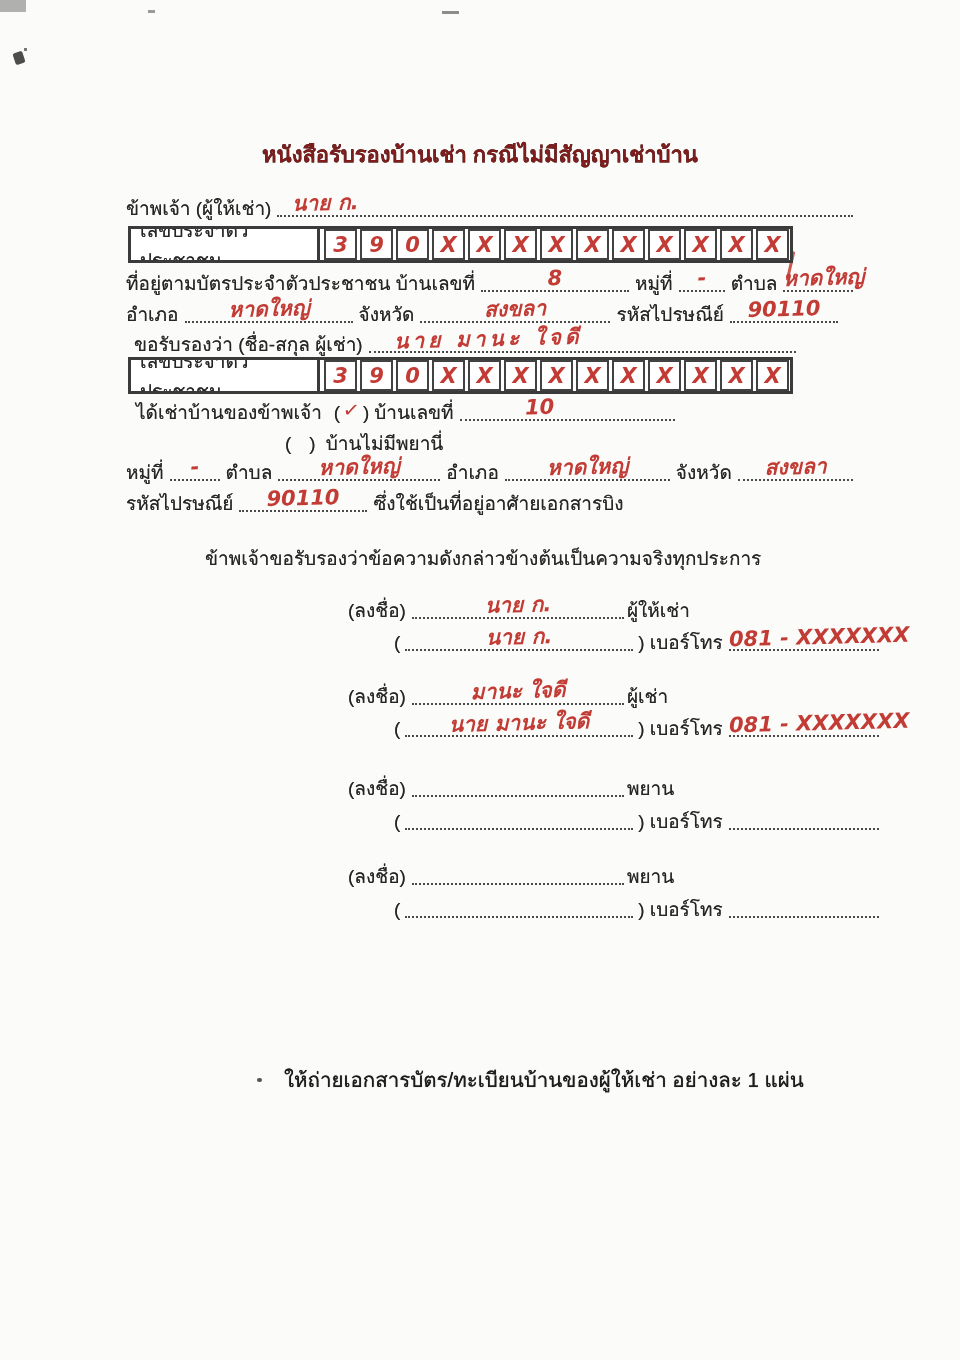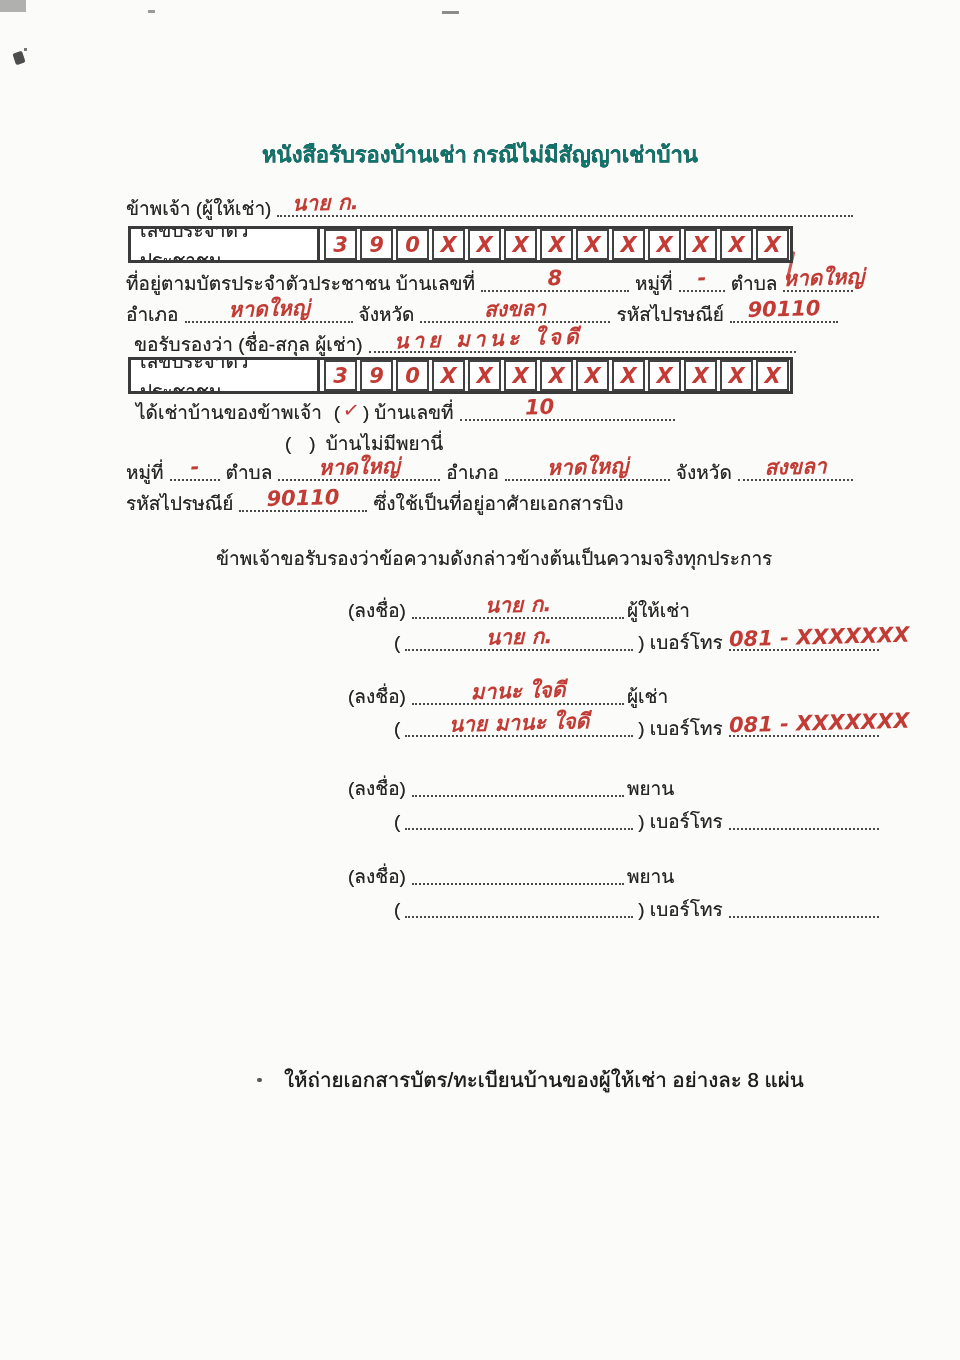--- a/index.html
+++ b/index.html
@@ -4,21 +4,21 @@
 <style>
   :root{ --red:#c23b34; --ink:#262626; }
   html,body{margin:0;padding:0;background:#ffffff;}
   .page{
     position:relative; width:960px; height:1360px; overflow:hidden;
     background:#fbfbf9; color:var(--ink);
     font-family:"Liberation Sans","DejaVu Sans",sans-serif;
   }
   .title{
     position:absolute; top:137px; left:0; width:100%; text-align:center;
-    font-size:22px; font-weight:bold; color:#0f766e;
+    font-size:22px; font-weight:bold; color:#7f1d1d;
     text-shadow:0 0 .6px #1d1d1d;
   }
   .row{
     position:absolute; display:flex; align-items:flex-end;
     font-size:19px; line-height:26px; height:26px; white-space:nowrap;
     text-shadow:0 0 .5px rgba(30,30,30,.65);
   }
   .lbl{flex:none; padding:0 3px;}
   .paren{padding:0 2px;}
   .dots{
@@ -203,21 +203,21 @@
   </div>
 
   <div class="row" style="top:491px;left:123px;">
     <span class="lbl">รหัสไปรษณีย์</span>
     <span class="dots" style="width:128px;">
       <i class="hw">90110</i>
     </span>
     <span class="lbl">ซึ่งใช้เป็นที่อยู่อาศัายเอกสารบิง</span>
   </div>
 
-  <div class="statement" style="top:543px;left:216px;">ข้าพเจ้าขอรับรองว่าข้อความดังกล่าวข้างต้นเป็นความจริงทุกประการ</div>
+  <div class="statement" style="top:543px;left:205px;">ข้าพเจ้าขอรับรองว่าข้อความดังกล่าวข้างต้นเป็นความจริงทุกประการ</div>
 
   <div class="row" style="top:598px;left:345px;">
     <span class="lbl">(ลงชื่อ)</span>
     <span class="dots" style="width:212px;">
       <i class="hw">นาย ก.</i>
     </span>
     <span class="lbl" style="padding-left:0;">ผู้ให้เช่า</span>
   </div>
   <div class="row" style="top:630px;left:392px;">
     <span class="lbl paren">(</span>
@@ -282,15 +282,15 @@
       <i class="hw"></i>
     </span>
     <span class="lbl paren">)</span>
     <span class="lbl">เบอร์โทร</span>
     <span class="dots" style="width:150px;">
       <i class="hw hw-left"></i>
     </span>
   </div>
 
   <div class="speck" style="left:257px;top:1078px;width:5px;height:4px;background:#555;border-radius:2px;"></div>
-  <div class="footer-line" style="top:1063px;left:284px;">ให้ถ่ายเอกสารบัตร/ทะเบียนบ้านของผู้ให้เช่า อย่างละ 8 แผ่น</div>
+  <div class="footer-line" style="top:1063px;left:284px;">ให้ถ่ายเอกสารบัตร/ทะเบียนบ้านของผู้ให้เช่า อย่างละ 1 แผ่น</div>
 
 </div>
 
 </body></html>

